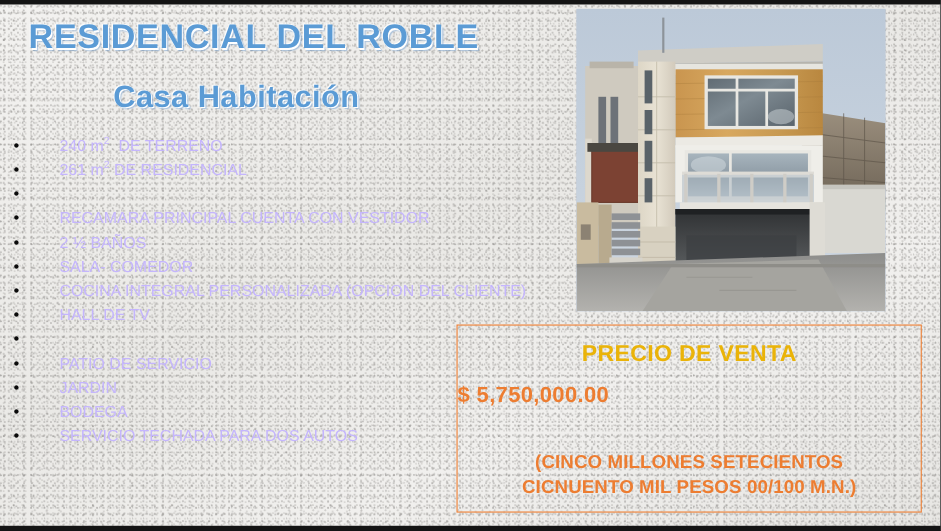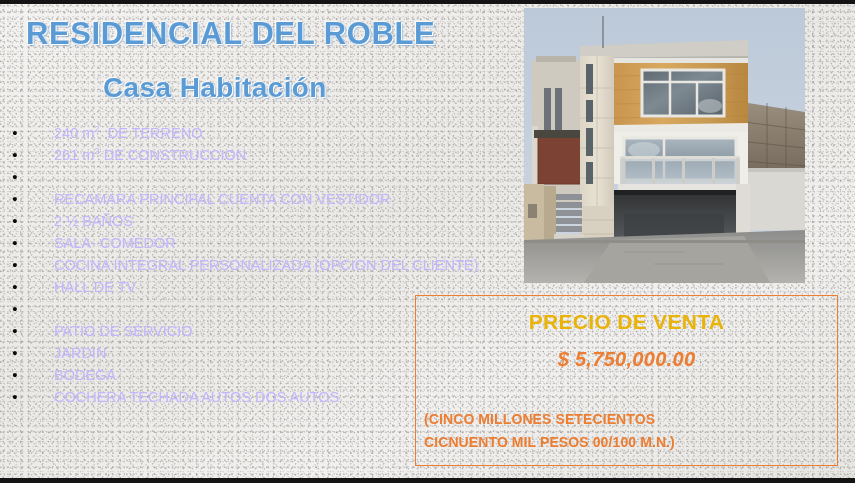--- a/index.html
+++ b/index.html
@@ -150,32 +150,31 @@
     text-align: center;
     font-size: 21px;
     font-weight: bold;
     color: #eab308;
     letter-spacing: 0.3px;
   }
   .price-amount {
     position: absolute;
     left: 0; right: 0;
     top: 52px;
-    text-align: center;
     font-size: 20px;
     font-weight: bold;
     color: #ED7D31;
     letter-spacing: 0.3px;
-    font-style: italic;
   }
   .price-words {
     position: absolute;
     left: 8px; right: 8px;
     top: 112px;
-    font-size: 14px;
+    text-align: center;
+    font-size: 17px;
     font-weight: bold;
     color: #ED7D31;
     line-height: 23px;
     letter-spacing: 0.1px;
   }
   .price-words div { white-space: nowrap; }
 </style>
 </head>
 <body>
 
@@ -188,21 +187,21 @@
   <div class="title">RESIDENCIAL DEL ROBLE</div>
   <div class="subtitle">Casa Habitación</div>
 
   <div class="features">
     <div class="feat-row">
       <span class="feat-bullet">•</span>
       <span class="feat-text"><span>240</span> <span>m</span><sup>2</sup><span>  DE TERRENO</span></span>
     </div>
     <div class="feat-row">
       <span class="feat-bullet">•</span>
-      <span class="feat-text"><span>261</span> <span>m</span><sup>2</sup><span> DE CONSTRUCCION</span></span>
+      <span class="feat-text"><span>261</span> <span>m</span><sup>2</sup><span> DE RESIDENCIAL</span></span>
     </div>
     <div class="feat-row">
       <span class="feat-bullet">•</span>
     </div>
     <div class="feat-row">
       <span class="feat-bullet">•</span>
       <span class="feat-text">RECAMARA PRINCIPAL CUENTA CON VESTIDOR</span>
     </div>
     <div class="feat-row">
       <span class="feat-bullet">•</span>
@@ -230,21 +229,21 @@
     <div class="feat-row">
       <span class="feat-bullet">•</span>
       <span class="feat-text">JARDIN</span>
     </div>
     <div class="feat-row">
       <span class="feat-bullet">•</span>
       <span class="feat-text">BODEGA</span>
     </div>
     <div class="feat-row">
       <span class="feat-bullet">•</span>
-      <span class="feat-text">COCHERA TECHADA AUTOS DOS AUTOS</span>
+      <span class="feat-text">SERVICIO TECHADA PARA DOS AUTOS</span>
     </div>
   </div>
 
   <div class="photo">
     <svg width="281" height="275" viewBox="0 0 281 275" xmlns="http://www.w3.org/2000/svg">
       <defs>
         <linearGradient id="sky" x1="0" y1="0" x2="0" y2="1">
           <stop offset="0%" stop-color="#bcc9d8"></stop>
           <stop offset="60%" stop-color="#c7d2de"></stop>
           <stop offset="100%" stop-color="#cfd7e0"></stop>

